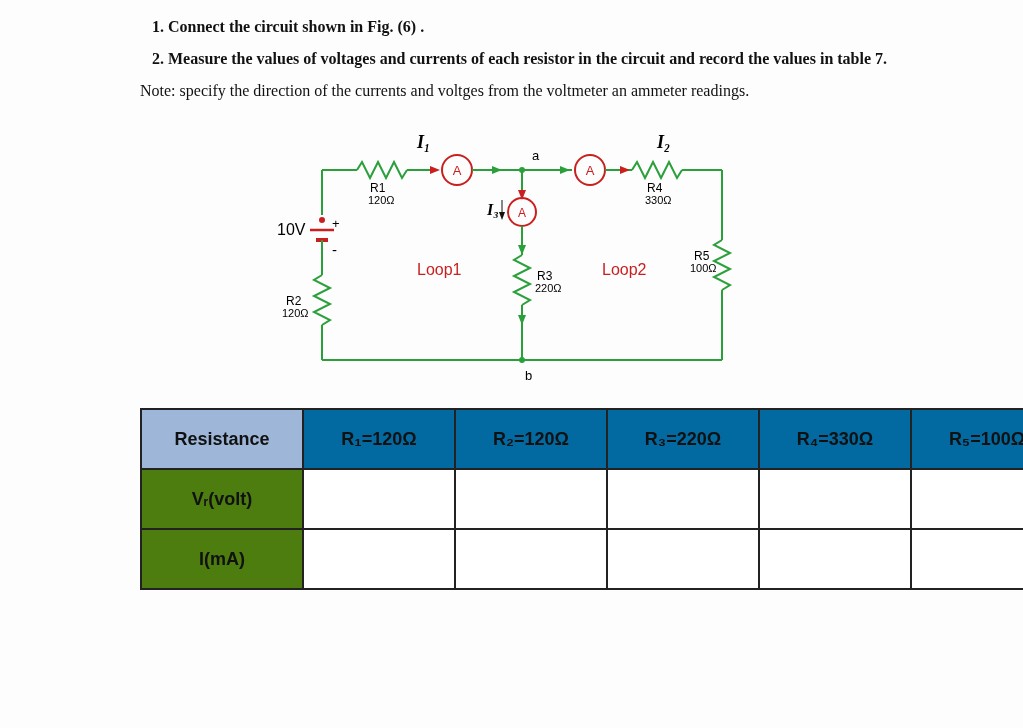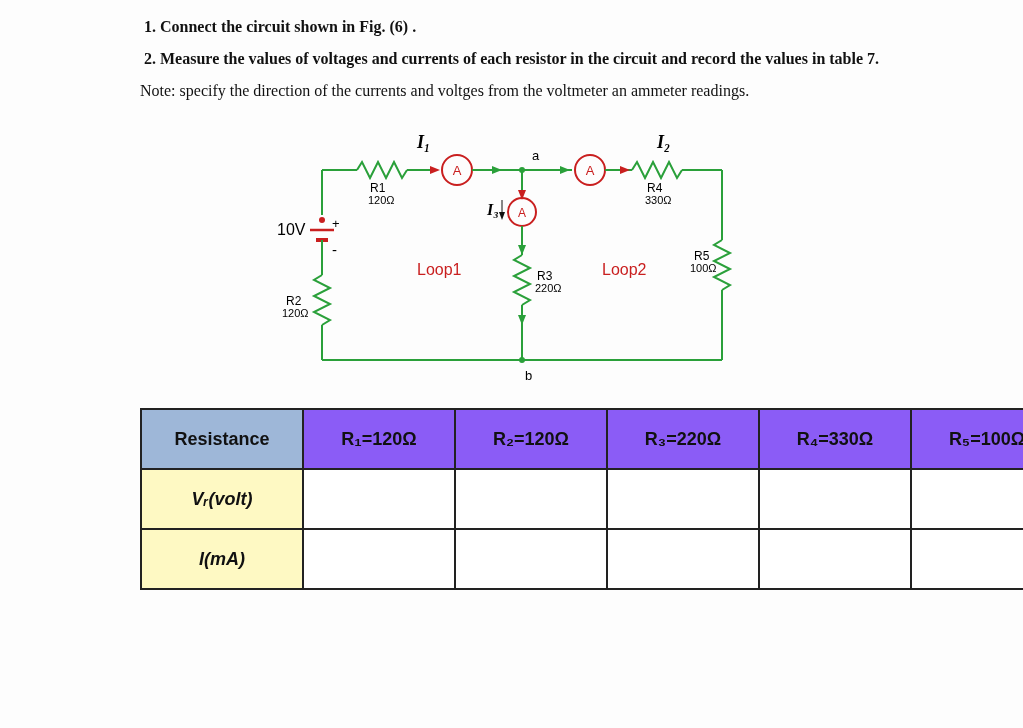--- a/index.html
+++ b/index.html
@@ -11,21 +11,21 @@
     width: 1023px;
     height: 728px;
     overflow: hidden;
     box-sizing: border-box;
   }
   .page {
     padding: 12px 120px 0 140px;
   }
   .instr {
     font-size: 16px;
-    margin: 6px 0 14px 4px;
+    margin: 6px 0 14px 12px;
     font-weight: bold;
   }
   .note {
     font-size: 16px;
     margin: 6px 0 10px 0;
     font-weight: normal;
   }
   .diagram-wrap {
     width: 520px;
     margin: 10px auto 4px auto;
@@ -42,28 +42,27 @@
   }
   .tbl th, .tbl td {
     border: 2px solid #222;
     padding: 14px 10px;
     text-align: center;
     min-width: 130px;
     height: 30px;
     margin-top: 8px;
   }
   .tbl th {
-    background: #8b5cf6;
+    background: #0369a1;
     font-weight: bold;
   }
   .tbl .rowhdr {
-    background: #fef9c3;
+    background: #4d7c0f;
     font-weight: bold;
     min-width: 140px;
-    font-style: italic;
   }
   .tbl .rowhdr-corner {
     background: #9eb7d8;
   }
 </style>
 </head>
 <body>
 
 <div class="page">
 

